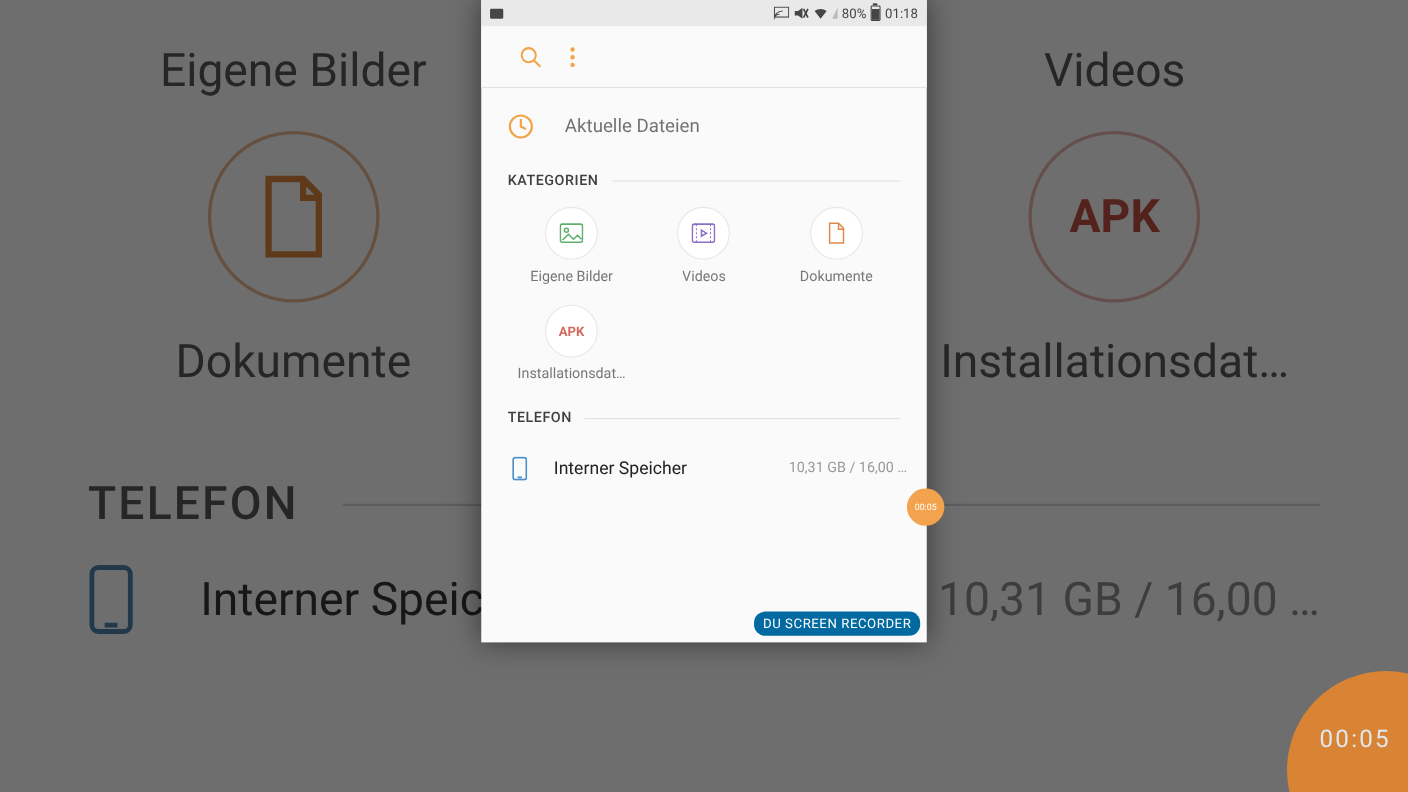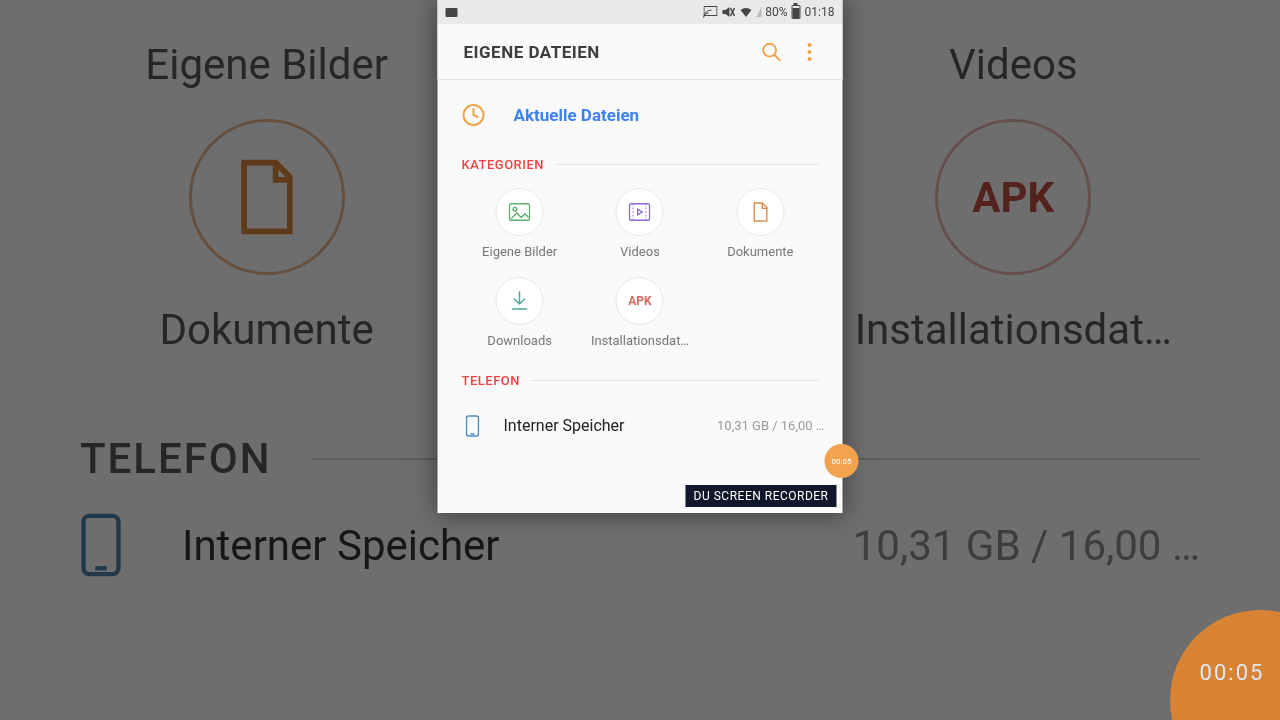--- a/index.html
+++ b/index.html
@@ -1,53 +1,53 @@
 <!DOCTYPE html>
 <html><head>
 <meta charset="utf-8">
 <style>
   html,body{margin:0;padding:0;width:1280px;height:720px;overflow:hidden;font-family:Roboto,"Helvetica Neue",Arial,sans-serif;background:#000;}
   
   .bg-layer{position:absolute;inset:0;background:#f4f4f4;}
   .bg-overlay{position:absolute;inset:0;background:rgba(0,0,0,0.55);}
   
-  .phone{position:absolute;left:50%;top:0;transform:translateX(-50%);width:405px;height:513px;background:#fafafa;box-shadow:0 0 24px rgba(0,0,0,0.5);display:flex;flex-direction:column;}
+  .phone{position:absolute;left:50%;top:0;transform:translateX(-50%);width:405px;height:584px;background:#fafafa;box-shadow:0 0 24px rgba(0,0,0,0.5);display:flex;flex-direction:column;}
   
   .status-bar{height:24px;background:#e9e9e9;display:flex;align-items:center;justify-content:space-between;padding:0 8px;font-size:12px;color:#454545;}
   .status-left,.status-right{display:flex;align-items:center;gap:4px;}
   .status-right span{font-size:12px;}
   .cam-icon{width:12px;height:9px;background:#454545;border-radius:1px;position:relative;}
   .cam-icon::after{content:"";position:absolute;left:-3px;top:2px;border:3px solid transparent;border-right:3px solid #454545;}
   .tri{width:0;height:0;border-left:5px solid transparent;border-right:0 solid transparent;border-bottom:10px solid #454545;}
   .batt{width:7px;height:12px;border:1px solid #454545;border-radius:1px;position:relative;background:linear-gradient(to top,#454545 80%,transparent 80%);}
   .batt::before{content:"";position:absolute;top:-3px;left:1px;width:4px;height:2px;background:#454545;}
   
   .app-bar{height:55px;display:flex;align-items:center;padding:0 14px 0 26px;border-bottom:1px solid #e2e2e2;background:#fafafa;}
   .app-title{flex:1;font-size:17px;font-weight:700;letter-spacing:0.5px;color:#3d3d3d;}
   .app-bar .icon-btn{width:38px;height:38px;display:flex;align-items:center;justify-content:center;color:#f0a44a;}
   
   .content{flex:1;overflow:hidden;padding:0;}
   .recent-row{display:flex;align-items:center;height:70px;padding:0 24px;gap:28px;}
-  .recent-text{font-size:17px;color:#3b82f6;font-weight:bold;}
-  .section-head{display:flex;align-items:center;padding:0 24px;height:28px;font-size:13px;letter-spacing:0.5px;color:#ef4444;font-weight:500;gap:12px;}
+  .recent-text{font-size:17px;color:#737373;}
+  .section-head{display:flex;align-items:center;padding:0 24px;height:28px;font-size:13px;letter-spacing:0.5px;color:#404040;font-weight:500;gap:12px;}
   .section-head .line{flex:1;height:1px;background:#e1e1e1;}
   .cat-grid{display:grid;grid-template-columns:repeat(3,1fr);padding:10px 22px 4px;row-gap:18px;}
   .cat-item{display:flex;flex-direction:column;align-items:center;gap:8px;}
   .cat-circle{width:46px;height:46px;border:1px solid #e7e7e7;border-radius:50%;display:flex;align-items:center;justify-content:center;background:#fff;}
   .cat-label{font-size:13px;color:#777;max-width:110px;white-space:nowrap;overflow:hidden;text-overflow:ellipsis;text-align:center;}
   .apk-text{font-size:12px;font-weight:700;color:#d46a5e;}
   
   .stor-list{padding:4px 18px 0 18px;}
   .stor-item{display:flex;align-items:center;height:55px;border-bottom:1px solid #eee;gap:20px;padding-left:6px;}
   .stor-item:last-child{border-bottom:none;}
   .stor-icon{width:22px;display:flex;justify-content:center;}
   .stor-name{flex:1;font-size:16px;color:#222;}
   .stor-size{font-size:13px;color:#9a9a9a;max-width:135px;white-space:nowrap;overflow:hidden;text-overflow:ellipsis;}
   
-  .rec-badge{position:absolute;bottom:6px;right:6px;background:#0f172a;color:#fff;font-size:12px;letter-spacing:0.5px;padding:4px 8px;}
+  .rec-badge{position:absolute;bottom:6px;right:6px;background:#0369a1;color:#fff;font-size:12px;letter-spacing:0.5px;padding:4px 8px;border-radius:10px;}
   
   .rec-bubble{position:absolute;right:-16px;top:444px;width:34px;height:34px;border-radius:50%;background:#f3a24d;display:flex;align-items:center;justify-content:center;font-size:8px;color:#fff;}
   
   .bg-big-bubble{position:absolute;right:-70px;bottom:-70px;width:180px;height:180px;border-radius:50%;background:#d98334;display:flex;align-items:center;justify-content:center;}
   .bg-big-bubble span{color:#dfe8ee;font-size:22px;letter-spacing:2px;transform:translate(-28px,-28px);}
   
   .bg-phone{position:absolute;left:0;top:0;width:1280px;color:#444;}
   .bg-row{display:grid;grid-template-columns:1fr 1fr 1fr;padding:40px 80px;}
   .bg-cell{display:flex;flex-direction:column;align-items:center;gap:30px;}
   .bg-circle{width:150px;height:150px;border:3px solid #e0b089;border-radius:50%;display:flex;align-items:center;justify-content:center;}
@@ -121,21 +121,20 @@
           <path d="M6.5 11L1 4a9 9 0 0111 0z" fill="#454545"></path>
         </svg>
       <div class="tri" style="border-bottom-color:#bbb;"></div>
       <span>80%</span>
       <div class="batt"></div>
       <span>01:18</span>
     </div>
   </div>
 
   <div class="app-bar">
-    <div class="app-title">EIGENE DATEIEN</div>
     <div class="icon-btn">
       <svg width="22" height="22" viewBox="0 0 24 24">
           <circle cx="10" cy="10" r="7" fill="none" stroke="currentColor" stroke-width="2"></circle>
           <line x1="15" y1="15" x2="21" y2="21" stroke="currentColor" stroke-width="2" stroke-linecap="round"></line>
         </svg>
     </div>
     <div class="icon-btn">
       <svg width="18" height="20" viewBox="0 0 6 20">
           <circle cx="3" cy="3" r="2" fill="currentColor"></circle>
           <circle cx="3" cy="10" r="2" fill="currentColor"></circle>
@@ -181,29 +180,20 @@
           </div>
         <span class="cat-label">Videos</span>
       </div>
       <div class="cat-item">
         <div class="cat-circle">
             <svg width="18" height="22" viewBox="0 0 20 24">
               <path d="M3 2h9l5 5v15H3z M12 2v6h6" fill="none" stroke="#e08a4a" stroke-width="1.5"></path>
             </svg>
           </div>
         <span class="cat-label">Dokumente</span>
-      </div>
-      <div class="cat-item">
-        <div class="cat-circle">
-            <svg width="20" height="22" viewBox="0 0 20 22">
-              <path d="M10 2v12m0 0l-5-5m5 5l5-5" fill="none" stroke="#4aa99a" stroke-width="1.5" stroke-linecap="round"></path>
-              <line x1="3" y1="19" x2="17" y2="19" stroke="#4aa99a" stroke-width="1.5" stroke-linecap="round"></line>
-            </svg>
-          </div>
-        <span class="cat-label">Downloads</span>
       </div>
       <div class="cat-item">
         <div class="cat-circle">
             <span class="apk-text">APK</span>
           </div>
         <span class="cat-label">Installationsdat…</span>
       </div>
     </div>
 
     <div class="section-head" style="margin-top:14px;">

